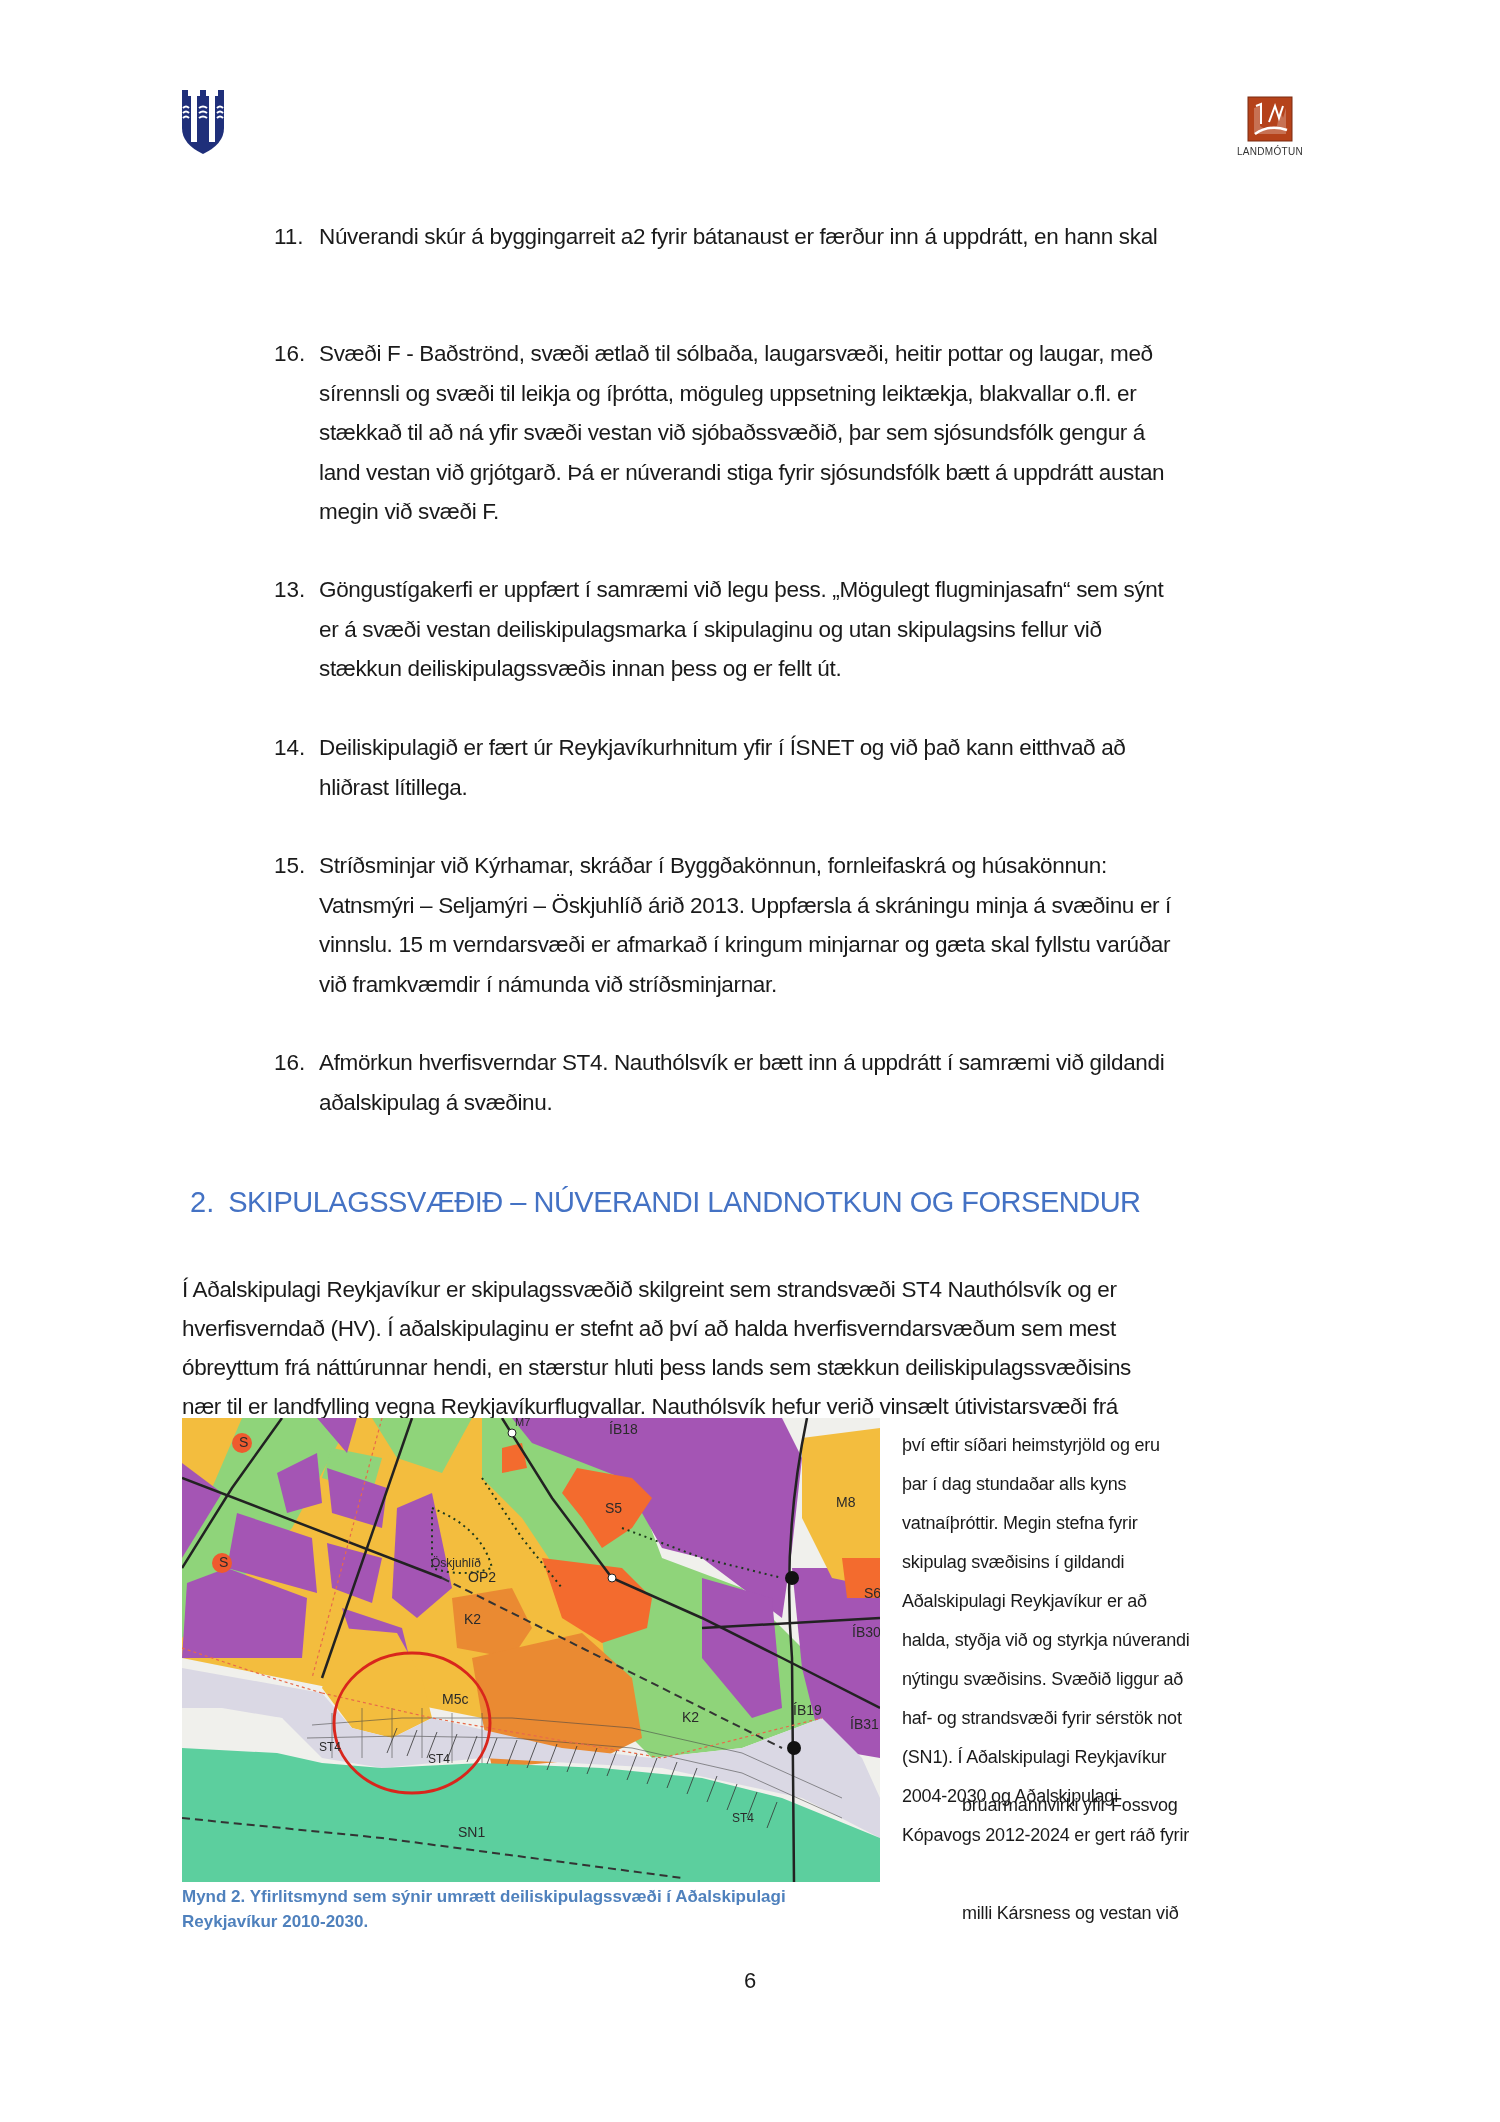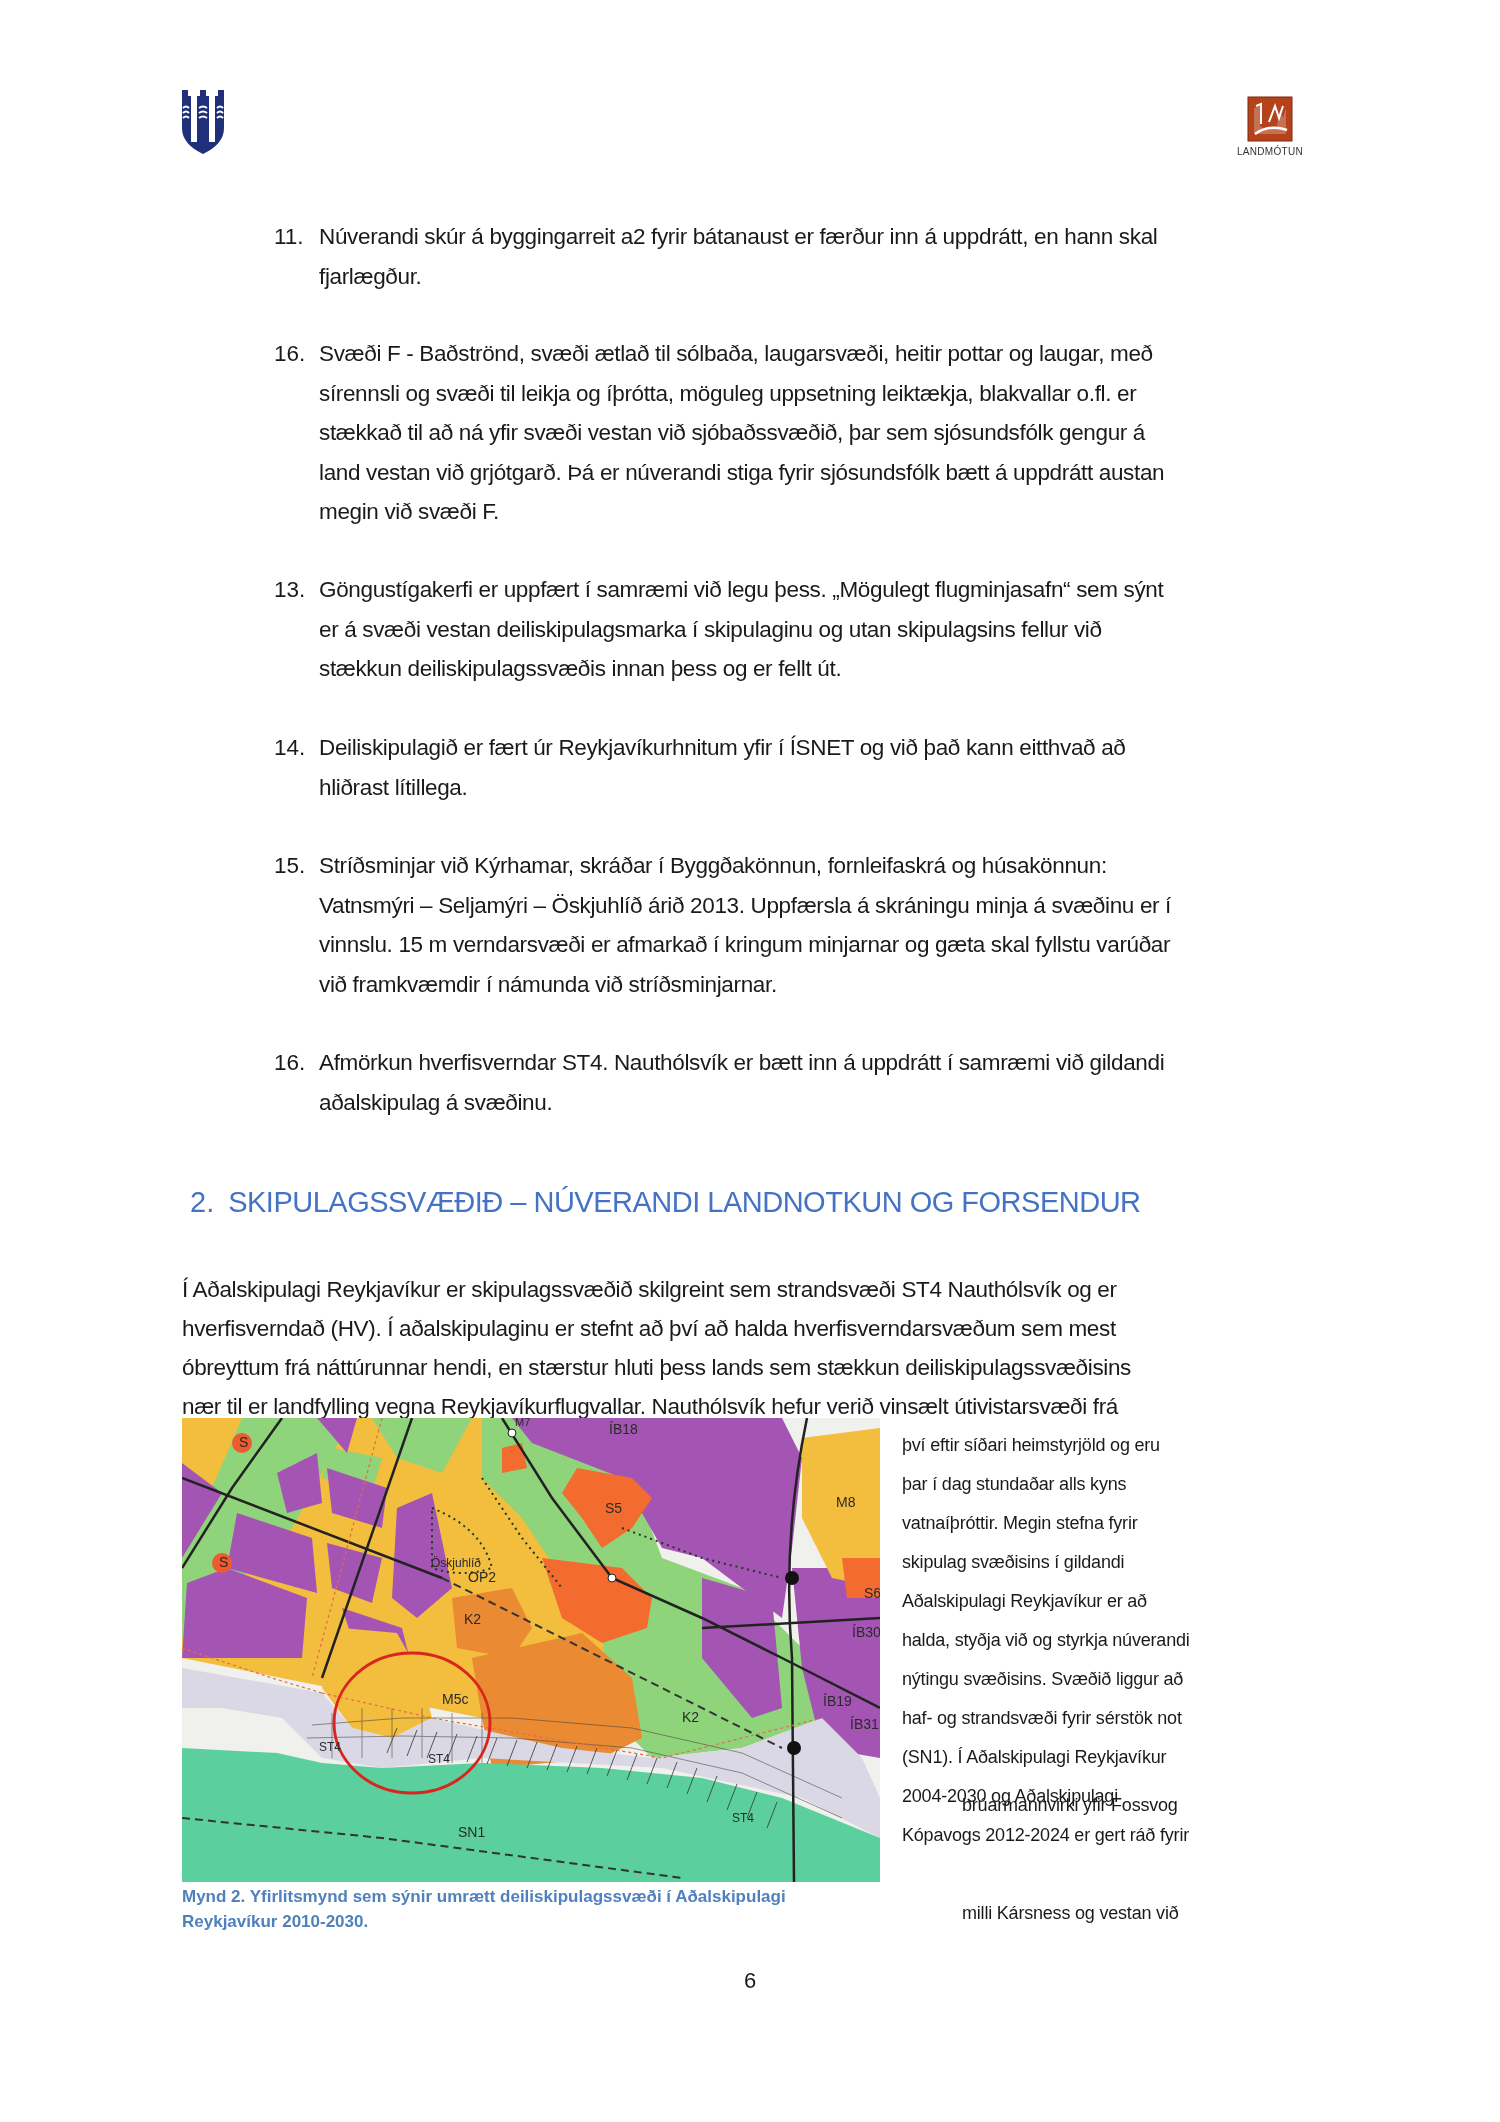--- a/index.html
+++ b/index.html
@@ -69,21 +69,20 @@
       <path d="M8 38 Q22 28 40 34" fill="none" stroke="#fff" stroke-width="2.5"></path>
       <path d="M9 10 L14 8 L14 28 M22 26 L28 10 L32 22 L36 10" fill="none" stroke="#fff" stroke-width="2"></path>
     </svg>
   </div>
   <div class="word">LANDMÓTUN</div>
 </div>
 
 <div class="item" style="top:217px;">
   <span class="num">11.</span>
   <span class="txt">Núverandi skúr á byggingarreit a2 fyrir bátanaust er færður inn á uppdrátt, en hann skal</span>
-  <span class="txt">fjarlægður.</span>
 </div>
 <div class="item" style="top:334px;">
   <span class="num">16.</span>
   <span class="txt">Svæði F - Baðströnd, svæði ætlað til sólbaða, laugarsvæði, heitir pottar og laugar, með</span>
   <span class="txt">sírennsli og svæði til leikja og íþrótta, möguleg uppsetning leiktækja, blakvallar o.fl. er</span>
   <span class="txt">stækkað til að ná yfir svæði vestan við sjóbaðssvæðið, þar sem sjósundsfólk gengur á</span>
   <span class="txt">land vestan við grjótgarð. Þá er núverandi stiga fyrir sjósundsfólk bætt á uppdrátt austan</span>
   <span class="txt">megin við svæði F.</span>
 </div>
 <div class="item" style="top:570px;">
@@ -246,21 +245,21 @@
   <span class="map-label" style="left:333px; top:-2px; font-size:11px;">M7</span>
   <span class="map-label" style="left:427px; top:3px;">ÍB18</span>
   <span class="map-label" style="left:423px; top:82px;">S5</span>
   <span class="map-label" style="left:654px; top:76px;">M8</span>
   <span class="map-label" style="left:682px; top:167px;">S6</span>
   <span class="map-label" style="left:249px; top:138px; font-size:12px;">Öskjuhlíð</span>
   <span class="map-label" style="left:286px; top:151px;">OP2</span>
   <span class="map-label" style="left:282px; top:193px;">K2</span>
   <span class="map-label" style="left:670px; top:206px;">ÍB30</span>
   <span class="map-label" style="left:500px; top:291px;">K2</span>
-  <span class="map-label" style="left:611px; top:275px;margin-left:30px;">ÍB19</span>
+  <span class="map-label" style="left:611px; top:284px;">ÍB19</span>
   <span class="map-label" style="left:668px; top:298px;">ÍB31</span>
   <span class="map-label" style="left:260px; top:273px;">M5c</span>
   <span class="map-label" style="left:137px; top:322px; font-size:12px;">ST4</span>
   <span class="map-label" style="left:246px; top:334px; font-size:12px;">ST4</span>
   <span class="map-label" style="left:550px; top:393px; font-size:12px;">ST4</span>
   <span class="map-label" style="left:276px; top:406px;">SN1</span>
 </div>
 
 <div id="caption" class="abs">Mynd 2. Yfirlitsmynd sem sýnir umrætt deiliskipulagssvæði í Aðalskipulagi Reykjavíkur 2010-2030.</div>
 

